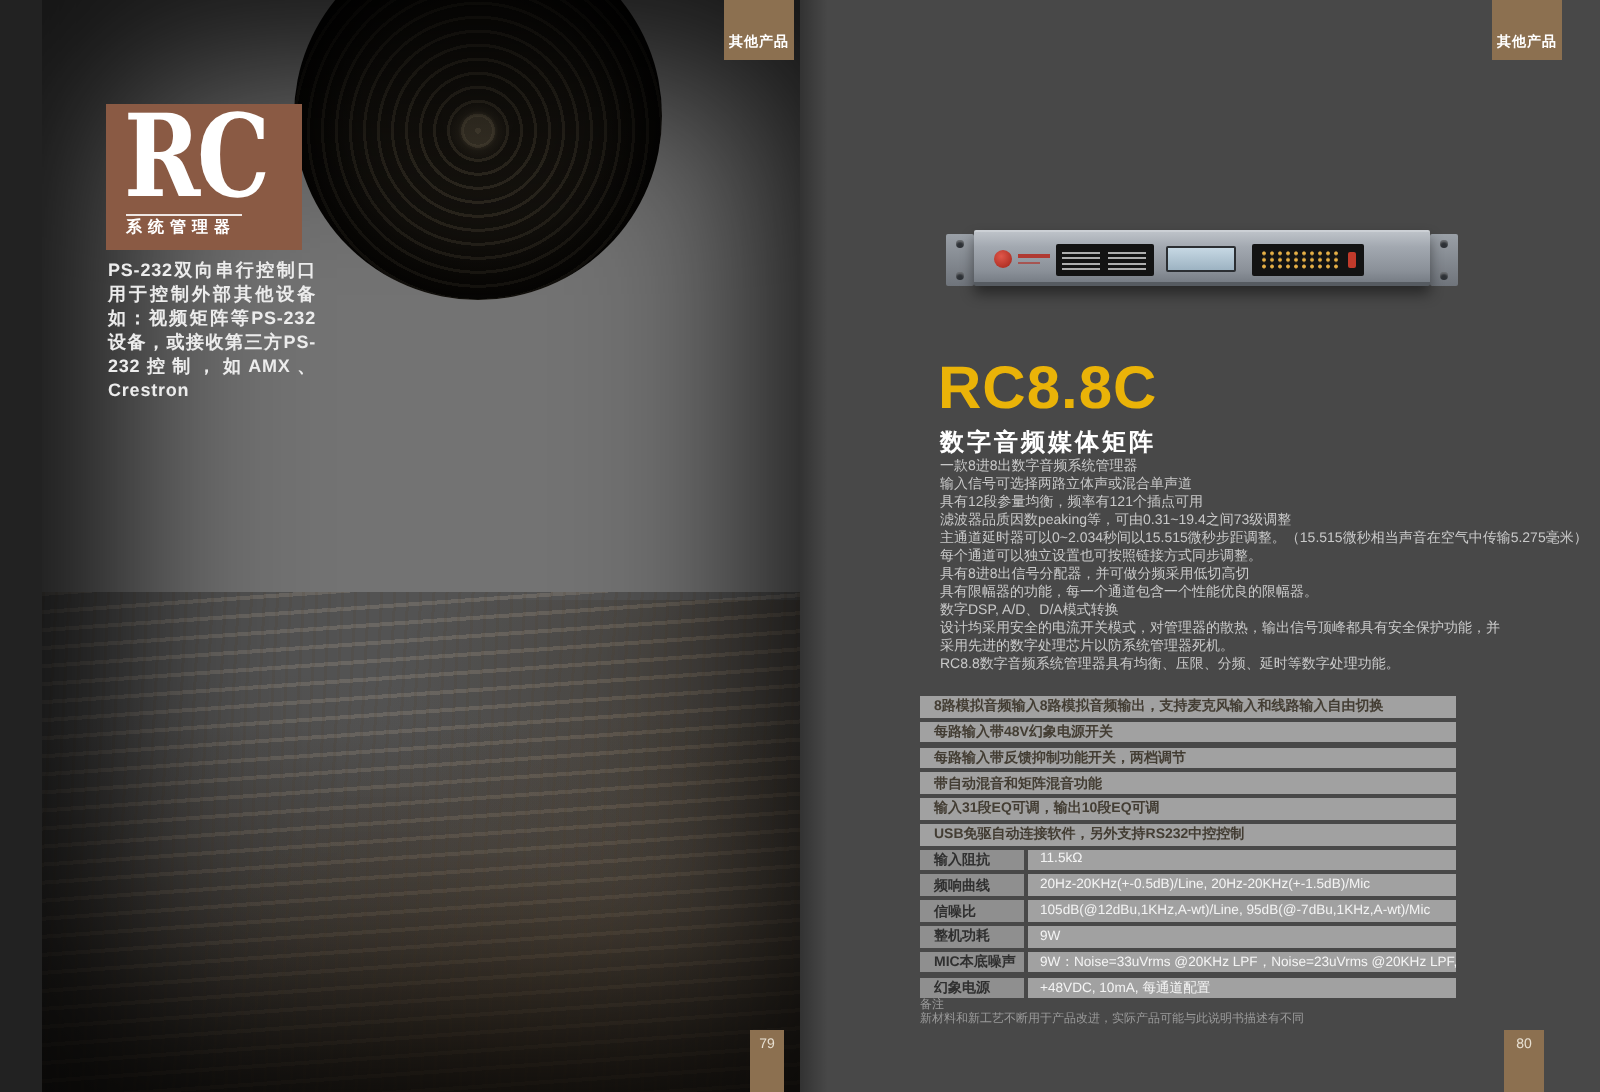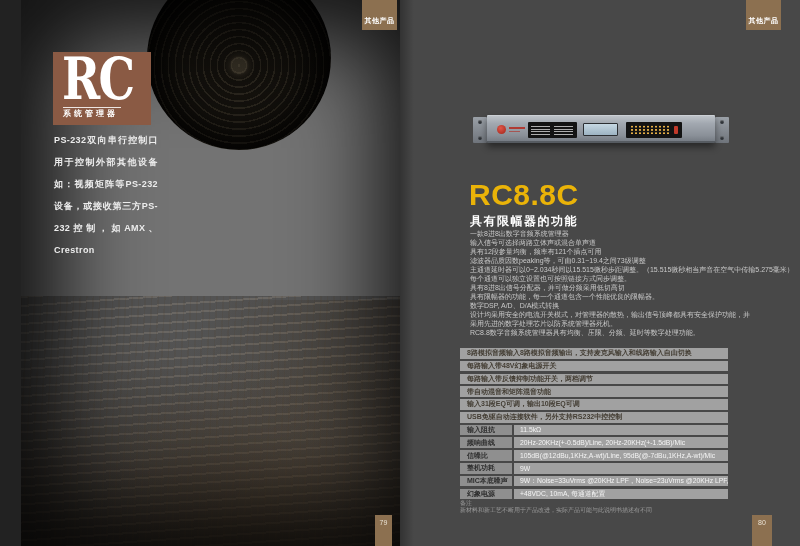--- a/index.html
+++ b/index.html
@@ -65,21 +65,21 @@
     font-family:"DejaVu Serif","Liberation Serif",serif;
     font-size:56px;font-weight:bold;letter-spacing:-2px;line-height:60px;
     transform:scale(.82,1.02);transform-origin:left top;
   }
   .brand-rule{position:absolute;left:10px;bottom:17px;width:58px;height:1px;background:rgba(255,255,255,.85);}
   .brand-sub{
     position:absolute;left:10px;bottom:6px;color:#fff;font-size:8px;font-weight:bold;letter-spacing:3px;white-space:nowrap;
   }
   .intro{
     position:absolute;left:33px;top:129px;width:104px;
-    color:#ececec;font-size:9px;font-weight:bold;line-height:22px;letter-spacing:.4px;
+    color:#ececec;font-size:9px;font-weight:bold;line-height:12px;letter-spacing:.4px;
     text-align:justify;
   }
   .pagenum{
     position:absolute;top:515px;height:31px;background:#8c7050;color:#e8e0d2;
     font-size:7px;text-align:center;padding-top:4px;
   }
   .pagenum-left{left:354px;width:17px;}
   .pagenum-right{left:352px;width:20px;}
 
   
@@ -192,21 +192,21 @@
         </div>
         <div class="lcd"></div>
         <div class="panel panel-b">
           <div class="leds"></div>
           <div class="redbtn"></div>
         </div>
       </div>
     </div>
 
     <div class="prod-title">RC8.8C</div>
-    <div class="prod-sub">具有限幅器的功能</div>
+    <div class="prod-sub">数字音频媒体矩阵</div>
 
     <div class="features">
       <div>一款8进8出数字音频系统管理器</div>
       <div>输入信号可选择两路立体声或混合单声道</div>
       <div>具有12段参量均衡，频率有121个插点可用</div>
       <div>滤波器品质因数peaking等，可由0.31~19.4之间73级调整</div>
       <div>主通道延时器可以0~2.034秒间以15.515微秒步距调整。（15.515微秒相当声音在空气中传输5.275毫米）。</div>
       <div>每个通道可以独立设置也可按照链接方式同步调整。</div>
       <div>具有8进8出信号分配器，并可做分频采用低切高切</div>
       <div>具有限幅器的功能，每一个通道包含一个性能优良的限幅器。</div>

